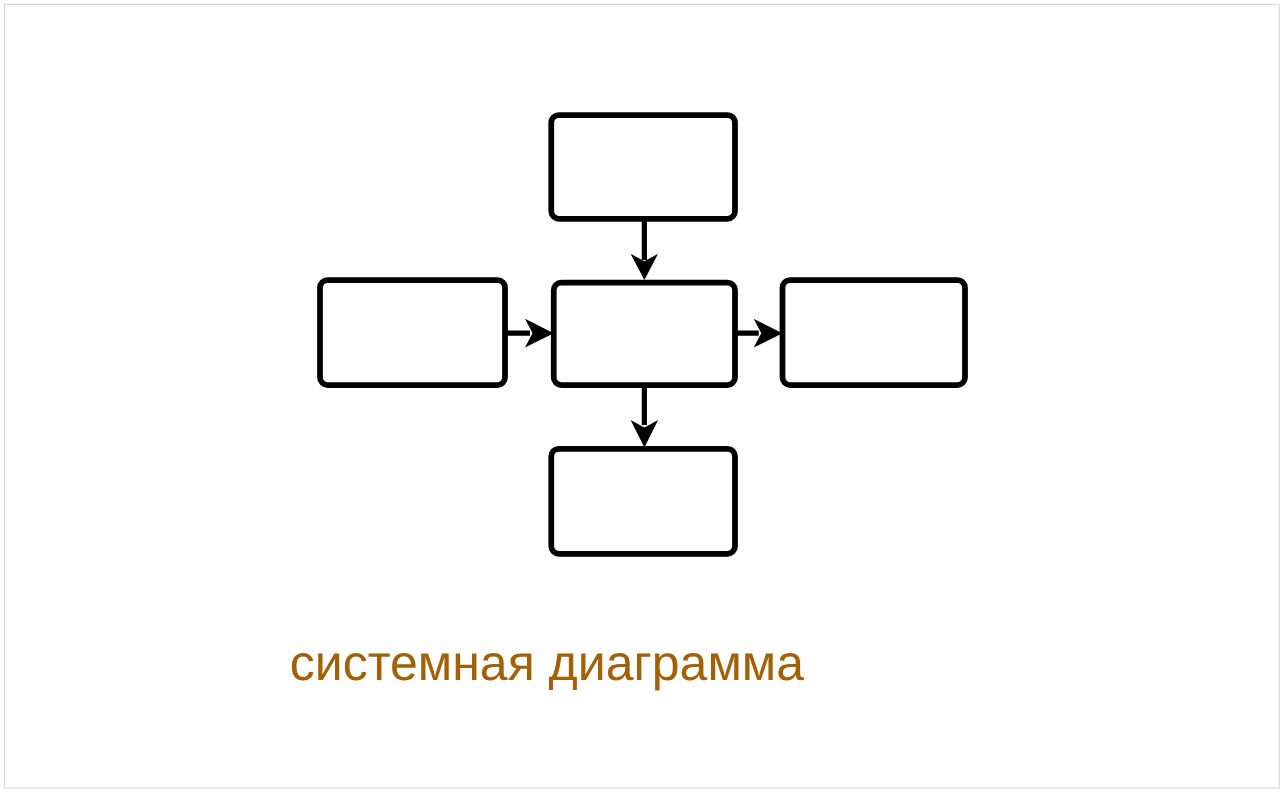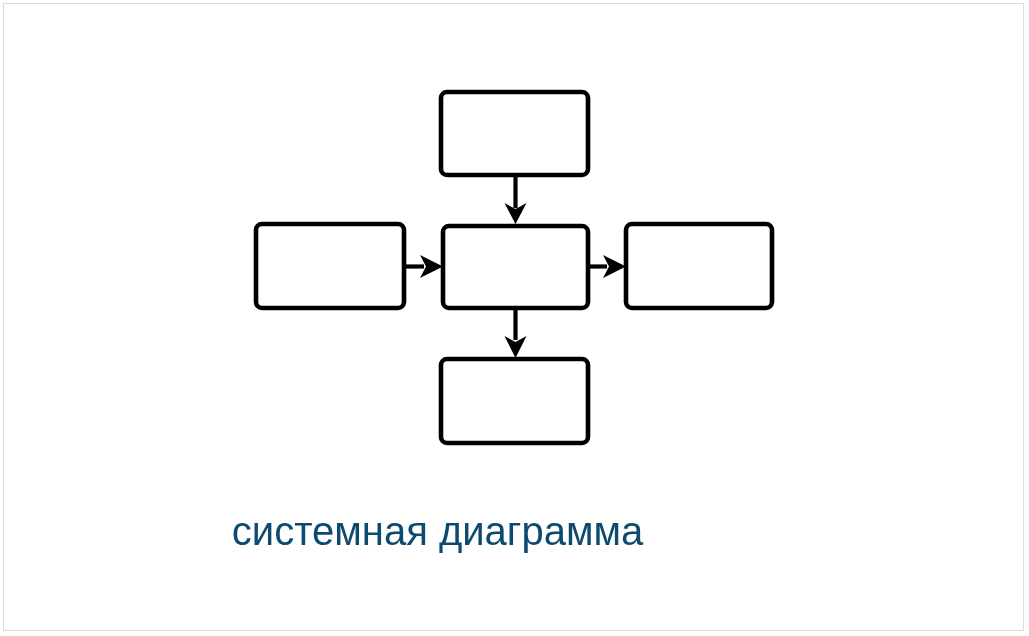--- a/index.html
+++ b/index.html
@@ -54,21 +54,21 @@
   #caption {
     position: absolute;
     left: 0;
     top: 506px;
     width: 875px;
     text-align: center;
     font-family: "Liberation Sans", sans-serif;
     font-size: 40px;
     font-weight: 400;
     line-height: 50px;
-    color: #0c4a6e;
+    color: #a16207;
     letter-spacing: 0px;
     white-space: nowrap;
   }
 </style>
 </head>
 <body>
 
 <div id="canvas">
 
   <div id="frame"></div>

